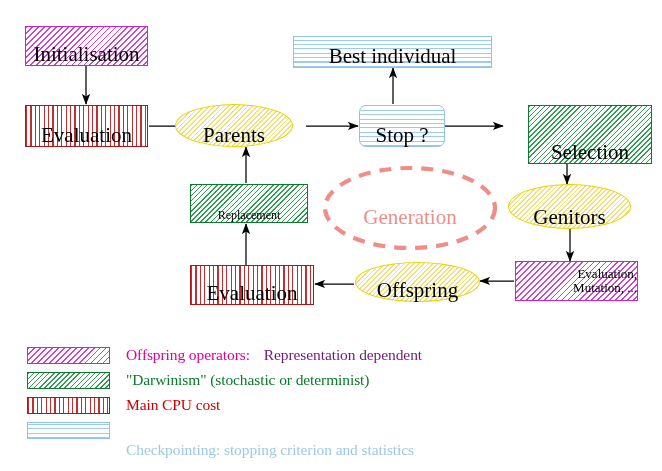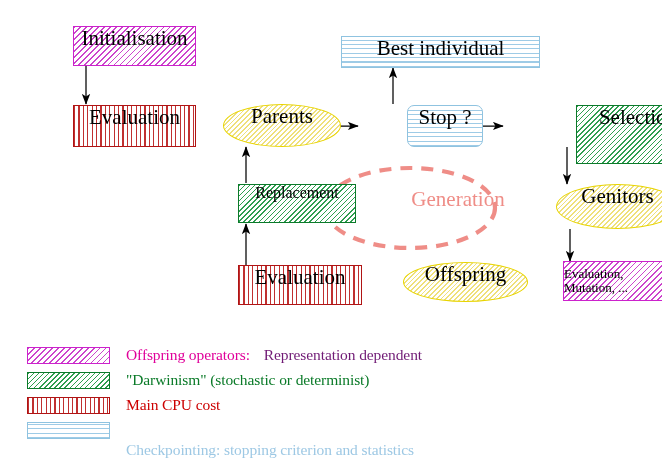--- a/index.html
+++ b/index.html
@@ -2,21 +2,21 @@
 <html><head>
 <meta charset="utf-8">
 <style>
   html,body{margin:0;padding:0;background:#ffffff;}
   body{
     width:662px;height:471px;position:relative;overflow:hidden;
     font-family:"Liberation Serif","DejaVu Serif",serif;
     background:#ffffff;
   }
   #canvas{position:absolute;left:0;top:0;width:662px;height:471px;}
-  .node{position:absolute;box-sizing:border-box;display:flex;align-items:flex-start;justify-content:center;text-align:center;color:#000;z-index:3;margin-left:48px;}
+  .node{position:absolute;box-sizing:border-box;display:flex;align-items:flex-end;justify-content:center;text-align:center;color:#000;z-index:3;}
   .node span{position:relative;z-index:4;line-height:1.05;}
 
   
   .fill-magenta{
     border:1.5px solid #cc22cc;
     background-color:#ffffff;
     background-image:repeating-linear-gradient(135deg,
         #cc44cc 0px,#cc44cc 1.2px,
         #ffffff 1.2px,#ffffff 4.2px);
   }
@@ -109,21 +109,21 @@
 </div>
 
 <div class="node fill-yellow ellipse" style="left:175px;top:104px;width:118px;height:43px;">
   <span style="font-size:21px;">Parents</span>
 </div>
 
 <div class="node fill-blue" style="left:293px;top:36px;width:199px;height:32px;">
   <span style="font-size:21px;">Best individual</span>
 </div>
 
-<div class="node fill-blue rounded" style="left:359px;top:105px;width:76px;height:42px;">
+<div class="node fill-blue rounded" style="left:359px;top:105px;width:86px;height:42px;">
   <span style="font-size:21px;">Stop ?</span>
 </div>
 
 <div class="node fill-green" style="left:528px;top:105px;width:124px;height:59px;">
   <span style="font-size:21px;">Selection</span>
 </div>
 
 <div class="node fill-yellow ellipse" style="left:508px;top:184px;width:123px;height:45px;">
   <span style="font-size:21px;">Genitors</span>
 </div>
@@ -135,21 +135,21 @@
 
 <div class="node fill-yellow ellipse" style="left:355px;top:262px;width:125px;height:40px;">
   <span style="font-size:21px;">Offspring</span>
 </div>
 
 <div class="node fill-red" style="left:190px;top:265px;width:124px;height:40px;">
   <span style="font-size:21px;">Evaluation</span>
 </div>
 
 <div class="node fill-green" style="left:190px;top:184px;width:118px;height:39px;">
-  <span style="font-size:16px;">Replacement</span>
+  <span style="font-size:12px;">Replacement</span>
 </div>
 
 <div class="node" style="left:325px;top:188px;width:170px;height:40px;">
   <span style="font-size:21px;color:#ef8d87;">Generation</span>
 </div>
 
 <div id="legend">
 
   <div class="legend-row" style="top:6px;">
     <div class="swatch fill-magenta"></div>

